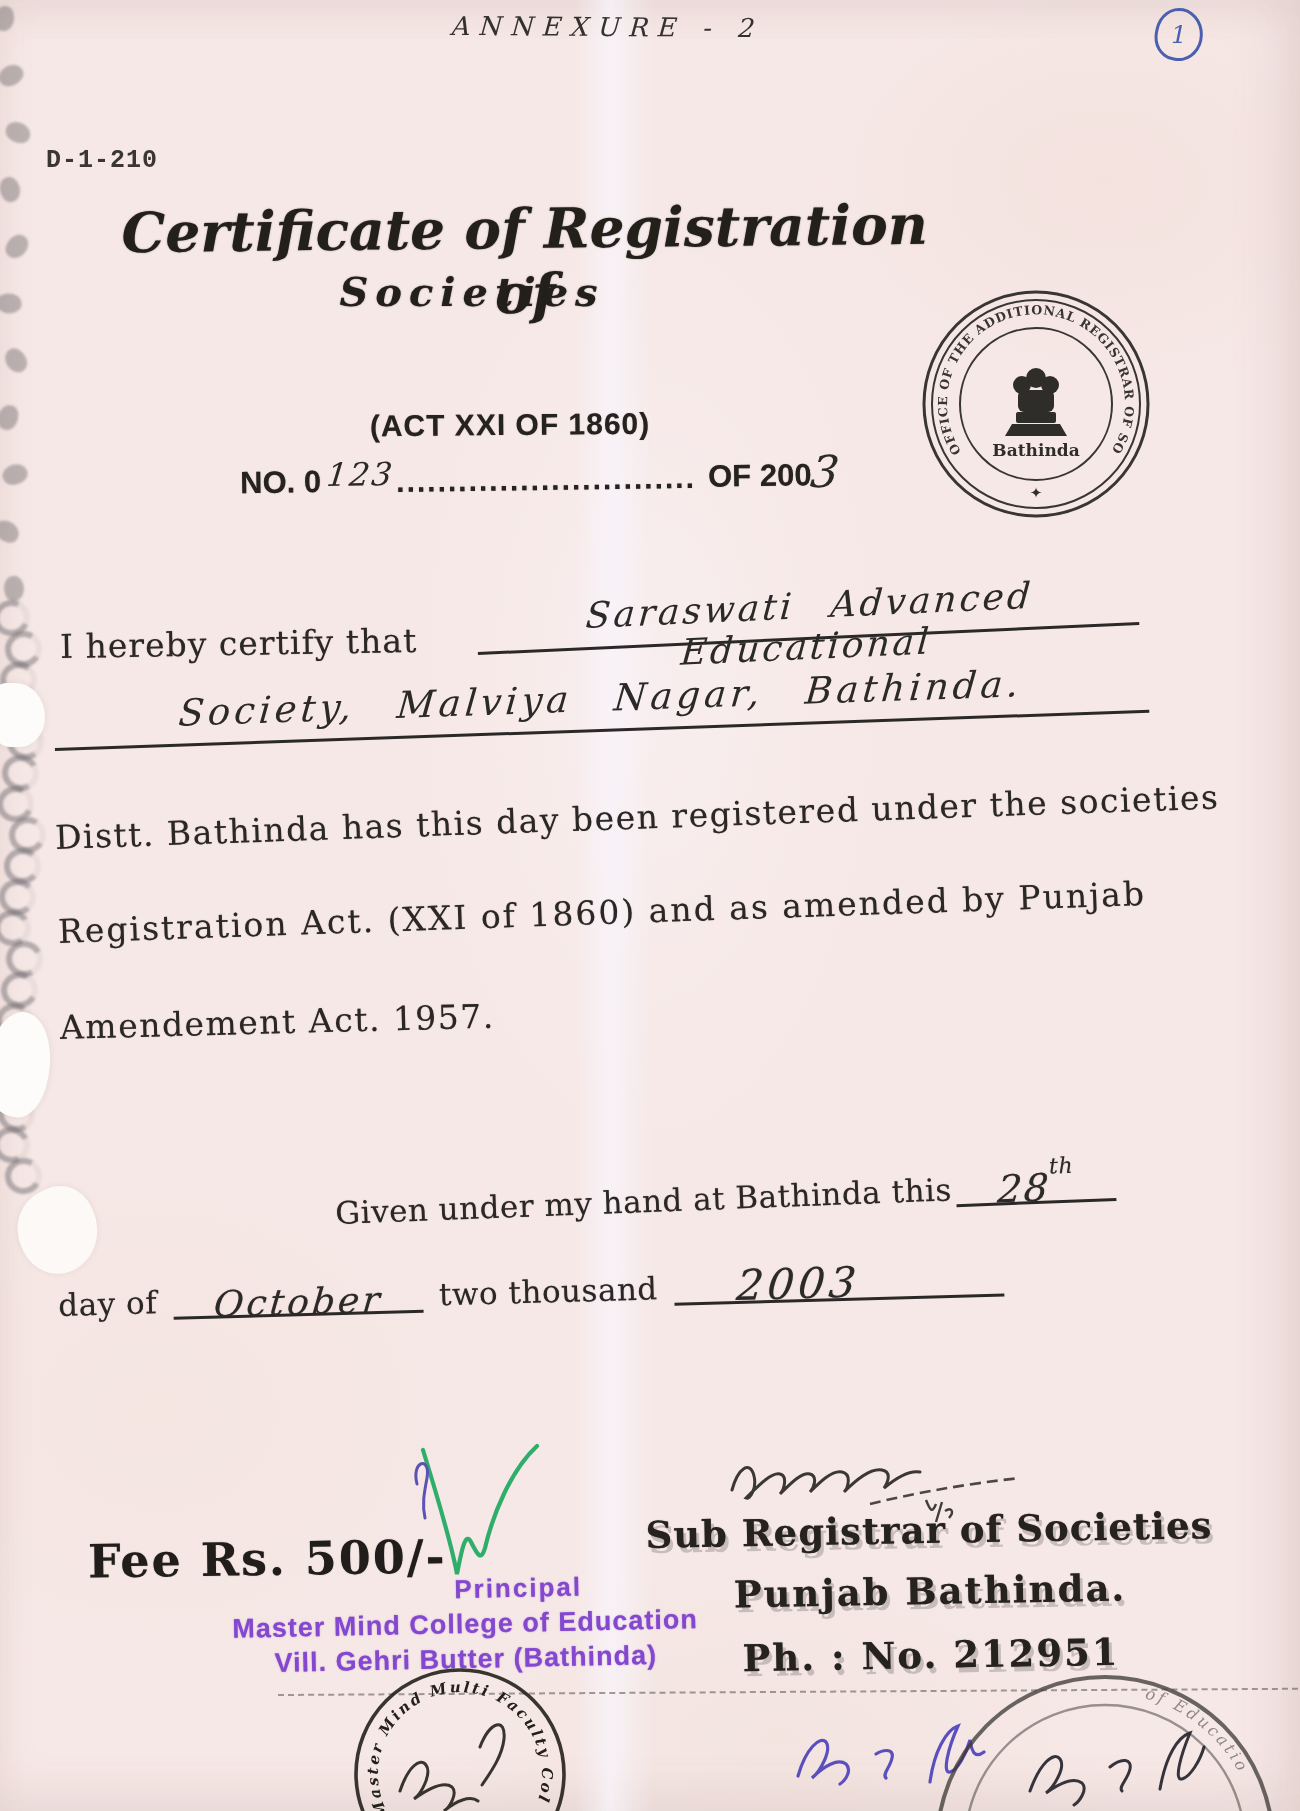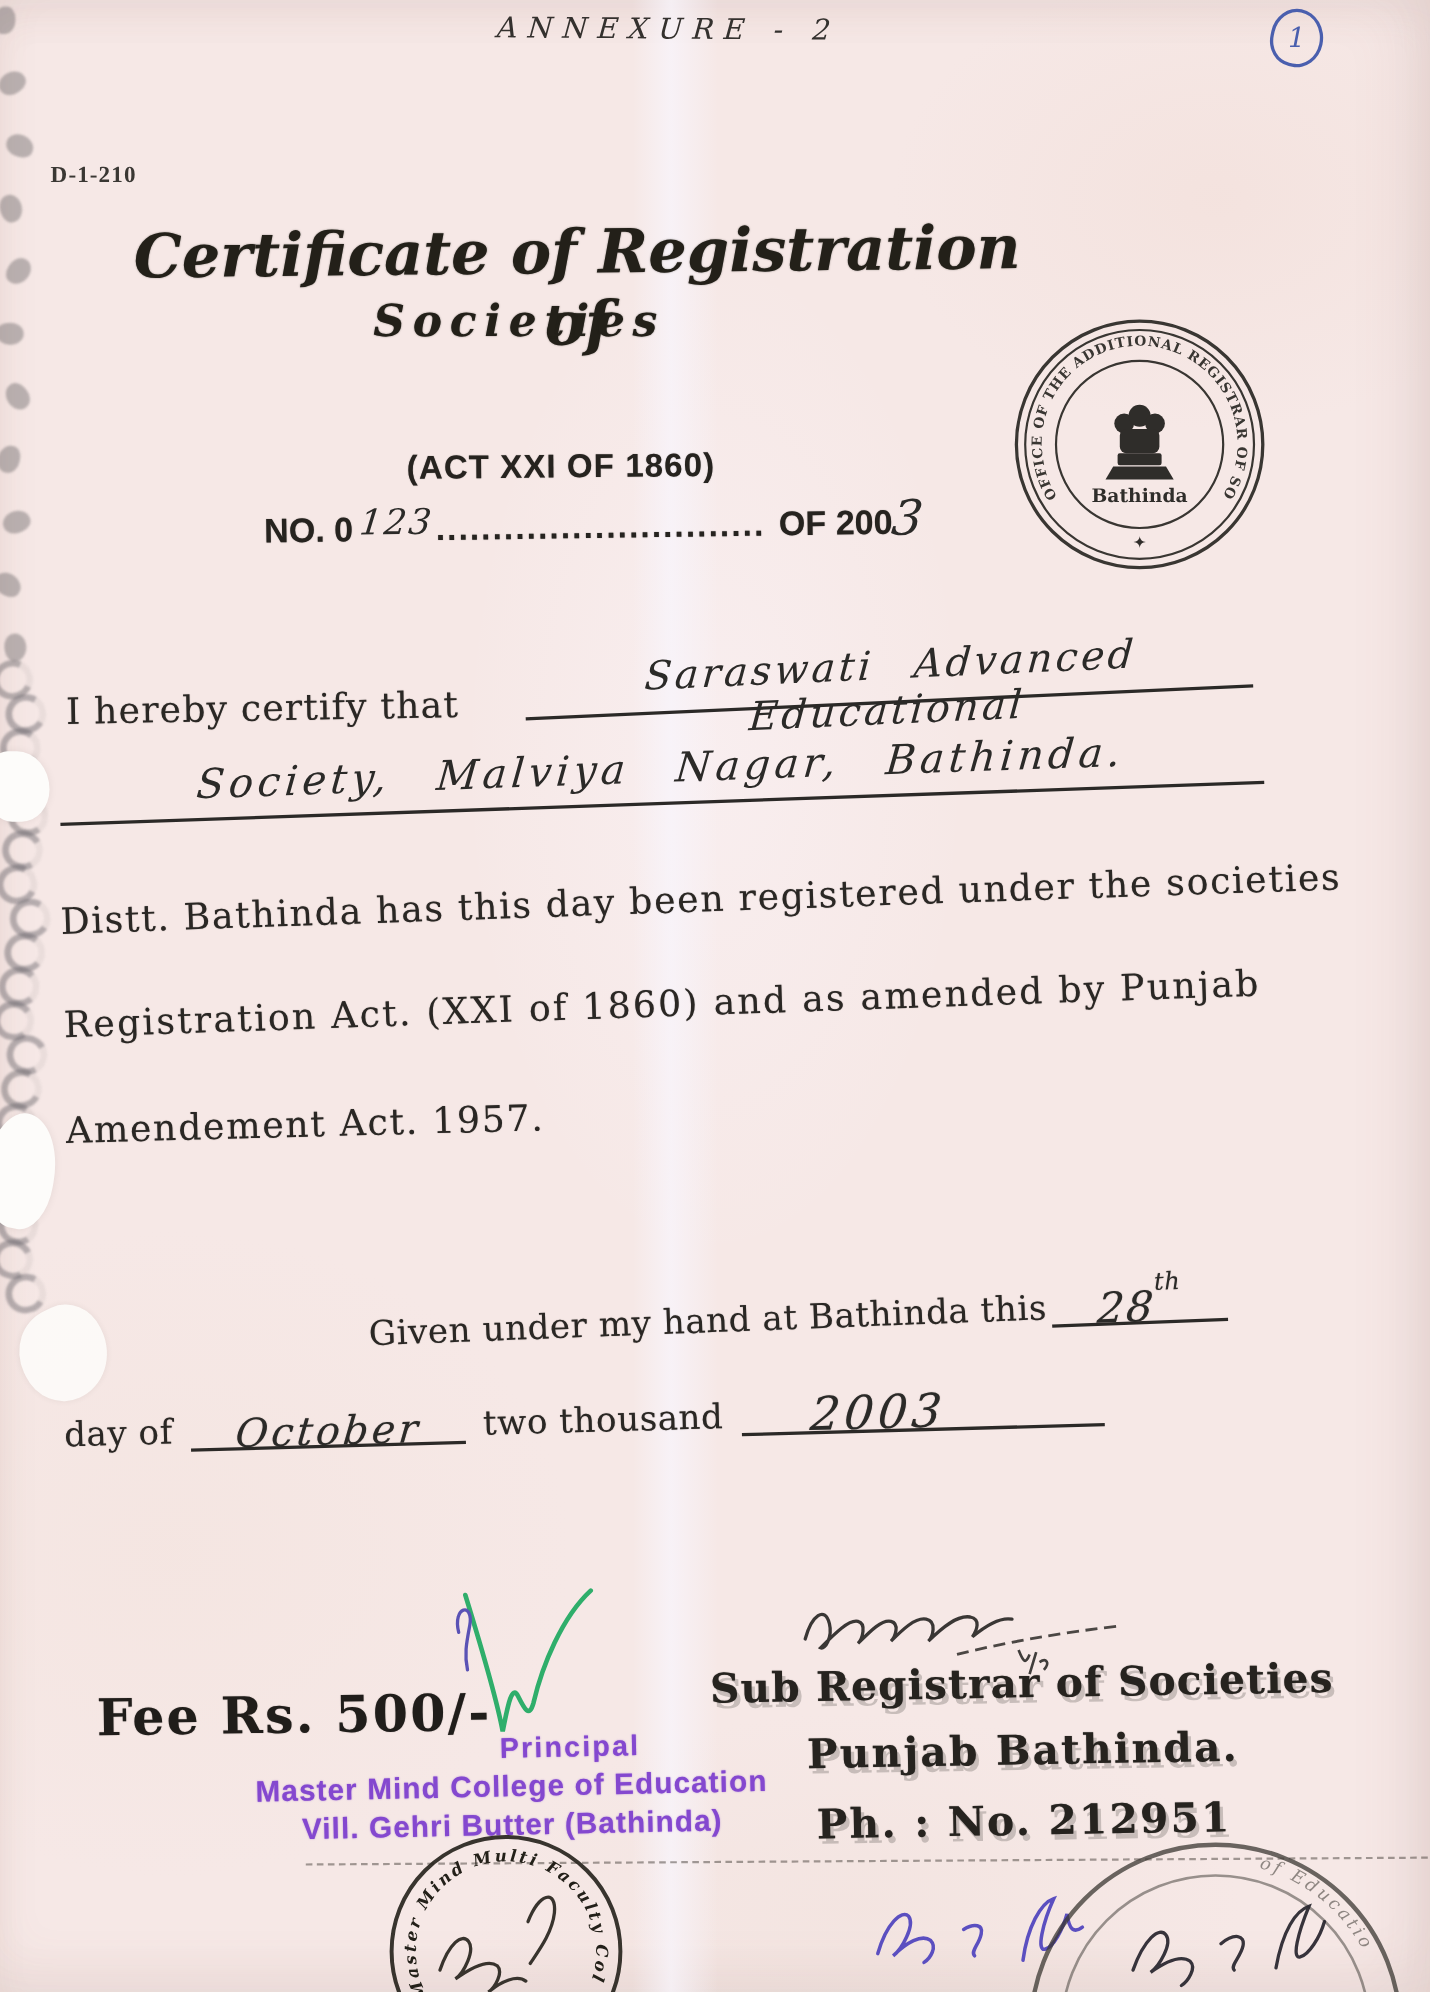--- a/index.html
+++ b/index.html
@@ -75,21 +75,21 @@
   <div class="torn" style="left:-12px;top:1012px;width:62px;height:105px;border-radius:50% 60% 45% 55%;transform:rotate(10deg);"></div>
   <div class="torn" style="left:18px;top:1188px;width:80px;height:85px;border-radius:55% 45% 60% 50%;transform:rotate(-25deg);opacity:.9;"></div>
 
   <div class="abs hw" style="left:452px;top:12px;font-size:26px;letter-spacing:9px;color:#34312e;transform:skewX(-4deg) rotate(.4deg);">ANNEXURE - 2</div>
 
   <div class="abs" style="left:1155px;top:8px;width:42px;height:47px;border:3.5px solid #4a5fae;border-radius:50% 55% 50% 48%;transform:rotate(12deg);
               display:flex;align-items:center;justify-content:center;">
     <span style="font-family:'DejaVu Serif',serif;font-style:italic;color:#4a5fae;font-size:25px;transform:rotate(-12deg);">1</span>
   </div>
 
-  <div class="abs" style="left:46px;top:146px;font-family:Liberation Serif, serif;font-size:21px;font-weight:600;color:#3a3733;letter-spacing:1px;text-align:right;">D-1-210</div>
+  <div class="abs" style="left:46px;top:146px;font-family:Liberation Mono, monospace;font-size:25px;font-weight:600;color:#3a3733;letter-spacing:1px;text-align:right;">D-1-210</div>
 
   <div class="abs title" style="left:95px;top:196px;width:860px;font-size:55px;transform:rotate(-.6deg);">Certificate of Registration of</div>
   <div class="abs title" style="left:172px;top:268px;width:600px;font-size:40px;letter-spacing:7px;">Societies</div>
 
   <div class="abs sansb" style="left:280px;top:408px;width:460px;text-align:center;font-size:30px;letter-spacing:1px;transform:rotate(-.5deg);">(ACT XXI OF 1860)</div>
 
   <div class="abs" style="left:240px;top:450px;display:flex;align-items:flex-end;white-space:nowrap;transform:rotate(-.8deg);">
     <span class="sansb" style="font-size:31px;">NO. 0</span>
     <span class="hw" style="font-size:32px;margin:0 2px 6px 6px;">123</span>
     <span class="sansb dots" style="font-size:30px;width:300px;">..............................</span>

